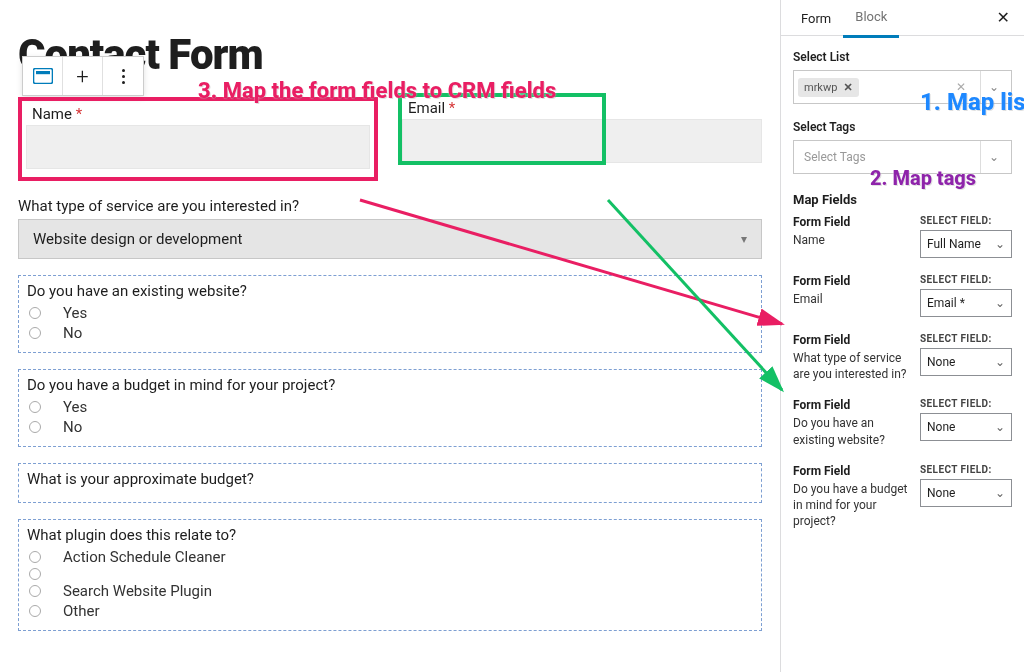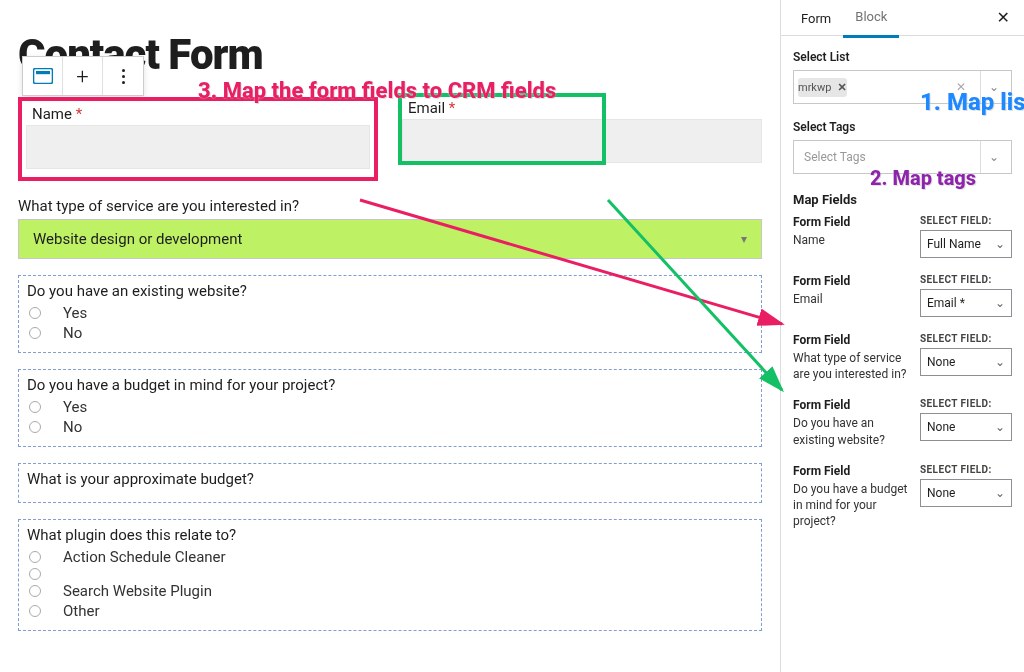--- a/index.html
+++ b/index.html
@@ -84,21 +84,21 @@
     height: 44px;
     background: var(--field-bg);
     border: 1px solid #e6e6e6;
     width: 100%;
   }
 
   .q-block { margin-top:16px; }
   .q-label { font-size:15px; margin-bottom:4px; }
   .select {
     border: 1px solid #c7c7c7;
-    background: #bef264;
+    background: #e5e5e5;
     height: 40px;
     display:flex; align-items:center; justify-content:space-between;
     padding: 0 14px;
     font-size: 15px;
   }
   .chev { color:#777; font-size:12px; }
   .dashed {
     border: 1px dashed var(--dash);
     padding: 6px 8px 10px 8px;
   }
@@ -133,21 +133,21 @@
     border-bottom:1px solid var(--border-gray);
     font-weight:600; font-size:13px;
   }
   .panel-body { padding:8px 12px 20px; overflow:auto; flex:1; }
   .side-label { font-weight:600; font-size:12px; margin:6px 0 6px; }
   .multi {
     border:1px solid #c7c7c7; height:34px;
     display:flex; align-items:center; padding:0 4px; gap:6px;
   }
   .chip {
-    background:#e6e6e6; border-radius:3px; padding:3px 0;
+    background:#e6e6e6; border-radius:3px; padding:3px 6px;
     display:flex; align-items:center; gap:6px; font-size:11px; color:#555;
   }
   .chip .x { font-size:11px; font-weight:700; color:#555; }
   .multi .clear { margin-left:auto; color:#aaa; padding:0 8px; }
   .multi .dd { border-left:1px solid #ddd; padding:0 8px; color:#888; height:100%; display:flex;align-items:center;}
   .placeholder { color:#999; padding-left:6px; }
 
   .map-head { font-weight:700; font-size:13px; margin:18px 0 8px; }
   .map-row {
     display:grid;

